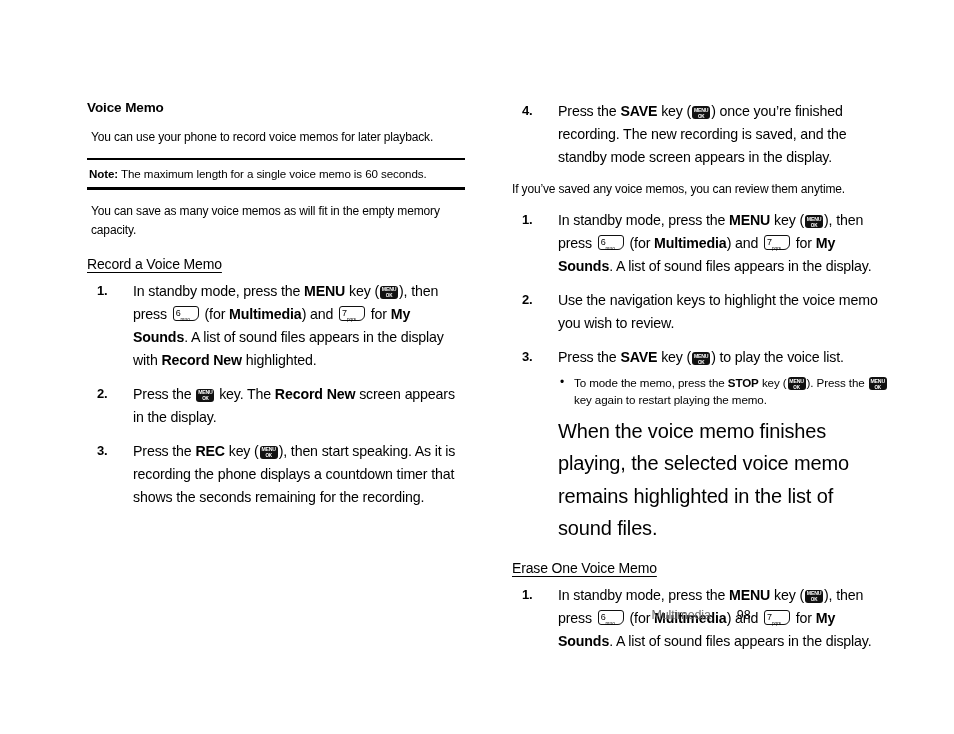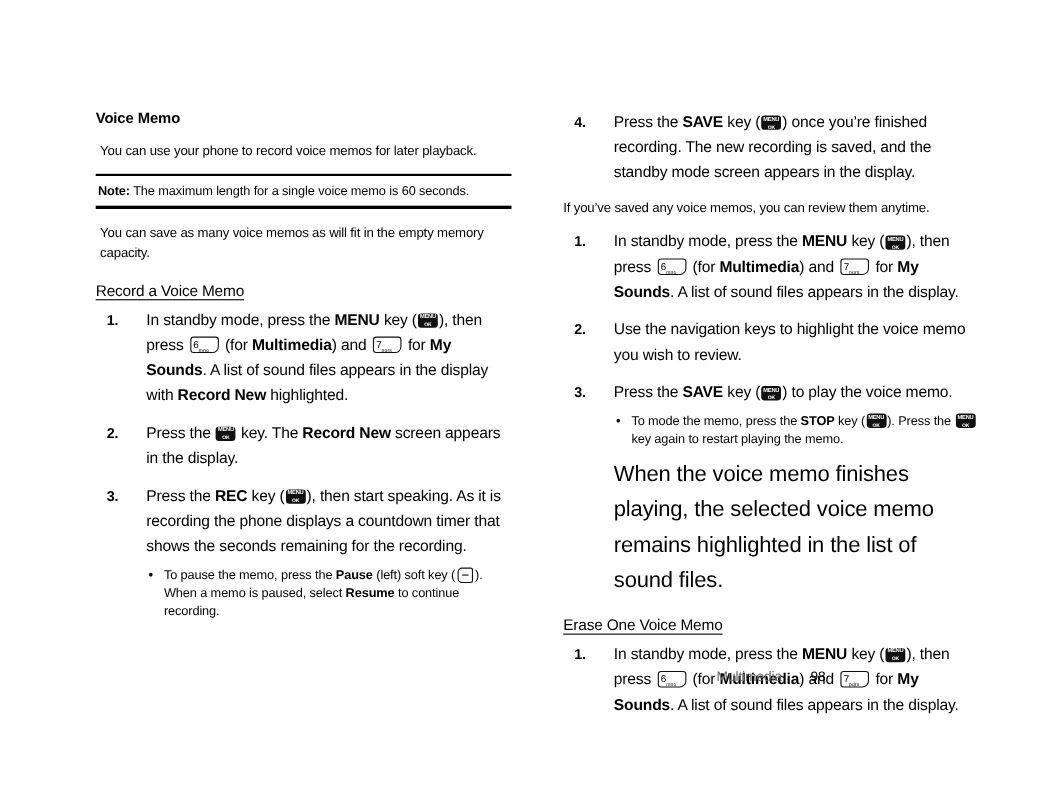--- a/index.html
+++ b/index.html
@@ -248,22 +248,20 @@
         <span class="key-num"><span class="kn-digit">6</span><span class="kn-letters">mno</span></span><span> (for </span><b>Multimedia</b><span>) and </span><span class="key-num"><span class="kn-digit">7</span><span class="kn-letters">pqrs</span></span><span> for </span><b>My Sounds</b><span>. A list of sound files appears in the display with </span><b>Record New</b><span> highlighted.</span>
       </li>
 
       <li class="step">
         <span class="step-num">2.</span><span>Press the </span><span class="key-menu"><span class="km-top">MENU</span><span class="km-bot">OK</span></span><span> key. The </span><b>Record New</b><span> screen appears in the display.</span>
       </li>
 
       <li class="step">
         <span class="step-num">3.</span><span>Press the </span><b>REC</b><span> key (</span><span class="key-menu"><span class="km-top">MENU</span><span class="km-bot">OK</span></span><span>), then start speaking. As it is recording the phone displays a countdown timer that shows the seconds remaining for the recording.</span>
 
-        <div class="bullet"><span>To pause the memo, press the </span><b>Pause</b><span> (left) soft key (</span><span class="key-soft"></span><span>). When a memo is paused, select </span><b>Resume</b><span> to continue recording.</span>
-        </div>
       </li>
 
     </ol>
   </div>
 
   <div class="col col-right">
 
     <ol class="steps">
       <li class="step">
         <span class="step-num">4.</span><span>Press the </span><b>SAVE</b><span> key (</span><span class="key-menu"><span class="km-top">MENU</span><span class="km-bot">OK</span></span><span>) once you’re finished recording. The new recording is saved, and the standby mode screen appears in the display.</span>
@@ -278,21 +276,21 @@
       <li class="step">
         <span class="step-num">1.</span><span>In standby mode, press the </span><b>MENU</b><span> key (</span><span class="key-menu"><span class="km-top">MENU</span><span class="km-bot">OK</span></span><span>), then press</span>
         <span class="key-num"><span class="kn-digit">6</span><span class="kn-letters">mno</span></span><span> (for </span><b>Multimedia</b><span>) and </span><span class="key-num"><span class="kn-digit">7</span><span class="kn-letters">pqrs</span></span><span> for </span><b>My Sounds</b><span>. A list of sound files appears in the display.</span>
       </li>
 
       <li class="step">
         <span class="step-num">2.</span><span>Use the navigation keys to highlight the voice memo you wish to review.</span>
       </li>
 
       <li class="step">
-        <span class="step-num">3.</span><span>Press the </span><b>SAVE</b><span> key (</span><span class="key-menu"><span class="km-top">MENU</span><span class="km-bot">OK</span></span><span>) to play the voice memo.</span>
+        <span class="step-num">3.</span><span>Press the </span><b>SAVE</b><span> key (</span><span class="key-menu"><span class="km-top">MENU</span><span class="km-bot">OK</span></span><span>) to play the voice list.</span>
 
         <div class="bullet"><span>To mode the memo, press the </span><b>STOP</b><span> key (</span><span class="key-menu"><span class="km-top">MENU</span><span class="km-bot">OK</span></span><span>). Press the </span><span class="key-menu"><span class="km-top">MENU</span><span class="km-bot">OK</span></span><span> key again to restart playing the memo.</span>
         </div>
 
         <div class="sub-para">When the voice memo finishes playing, the selected voice memo remains highlighted in the list of sound files.</div>
       </li>
 
     </ol>
 
     <h2 class="h-sub">Erase One Voice Memo</h2>

